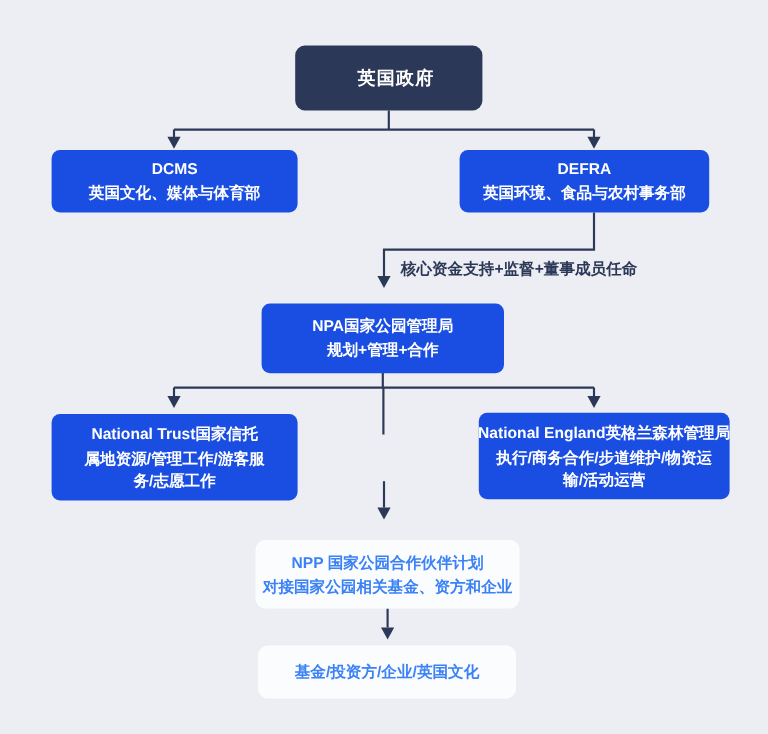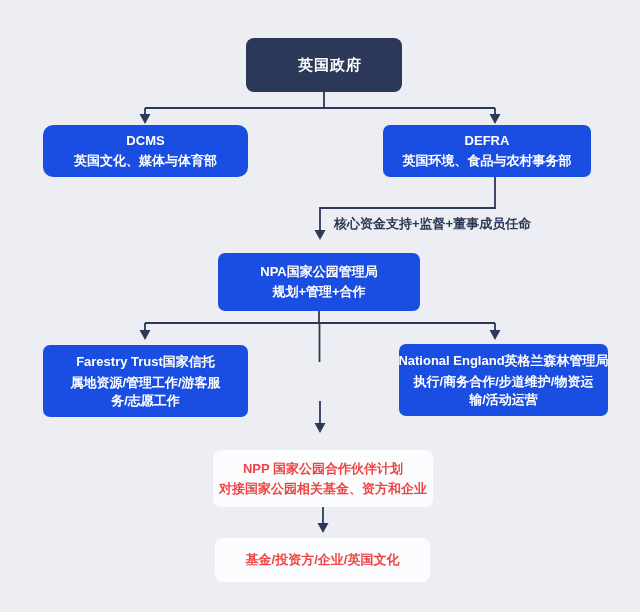--- a/index.html
+++ b/index.html
@@ -24,21 +24,21 @@
     box-sizing:border-box;
     font-weight:bold;
   }
   .node-dark{
     background:#2C3857;color:#FFFFFF;border-radius:8px;
   }
   .node-blue{
     background:#1A4EE2;color:#FFFFFF;border-radius:7px;
   }
   .node-light{
-    background:#FBFCFE;color:#ef4444;border-radius:8px;
+    background:#FBFCFE;color:#3b82f6;border-radius:8px;
   }
   .gov-title{font-size:15px;letter-spacing:1px;white-space:nowrap;margin-left:12px;}
   .line-title{font-size:13px;white-space:nowrap;line-height:20px;}
   .line-sub{font-size:13px;white-space:nowrap;line-height:20px;}
   .wrap-sub{
     font-size:13px;line-height:18px;white-space:normal;
     word-break:break-all;margin-top:2px;
   }
   #node-national-trust .wrap-sub{max-width:160px;}
   #node-forestry-england .wrap-sub{max-width:186px;}
@@ -72,39 +72,39 @@
       <polygon points="495,340 489.5,330 500.5,330"></polygon>
       <polygon points="320,433 314.5,423 325.5,423"></polygon>
       <polygon points="323,533 317.5,523 328.5,523"></polygon>
     </g>
   </svg>
 
   <div class="node node-dark" id="node-gov" style="left:246px;top:38px;width:156px;height:54px;">
     <div class="gov-title">英国政府</div>
   </div>
 
-  <div class="node node-blue" id="node-dcms" style="left:43px;top:125px;width:205px;height:52px;border-radius:10px;">
+  <div class="node node-blue" id="node-dcms" style="left:43px;top:125px;width:205px;height:52px;">
     <div class="line-title">DCMS</div>
     <div class="line-sub">英国文化、媒体与体育部</div>
   </div>
 
   <div class="node node-blue" id="node-defra" style="left:383px;top:125px;width:208px;height:52px;">
     <div class="line-title">DEFRA</div>
     <div class="line-sub">英国环境、食品与农村事务部</div>
   </div>
 
   <div class="edge-label" id="edge-label-funding" style="left:334px;top:215px;">核心资金支持+监督+董事成员任命</div>
 
   <div class="node node-blue" id="node-npa" style="left:218px;top:253px;width:202px;height:58px;">
     <div class="line-title">NPA国家公园管理局</div>
     <div class="line-sub">规划+管理+合作</div>
   </div>
 
   <div class="node node-blue" id="node-national-trust" style="left:43px;top:345px;width:205px;height:72px;">
-    <div class="line-title">Farestry Trust国家信托</div>
+    <div class="line-title">National Trust国家信托</div>
     <div class="wrap-sub">属地资源/管理工作/游客服务/志愿工作</div>
   </div>
 
 
   <div class="node node-blue" id="node-forestry-england" style="left:399px;top:344px;width:209px;height:72px;">
     <div class="line-title">National England英格兰森林管理局</div>
     <div class="wrap-sub">执行/商务合作/步道维护/物资运输/活动运营</div>
   </div>
 
   <div class="node node-light" id="node-npp" style="left:213px;top:450px;width:220px;height:57px;">

